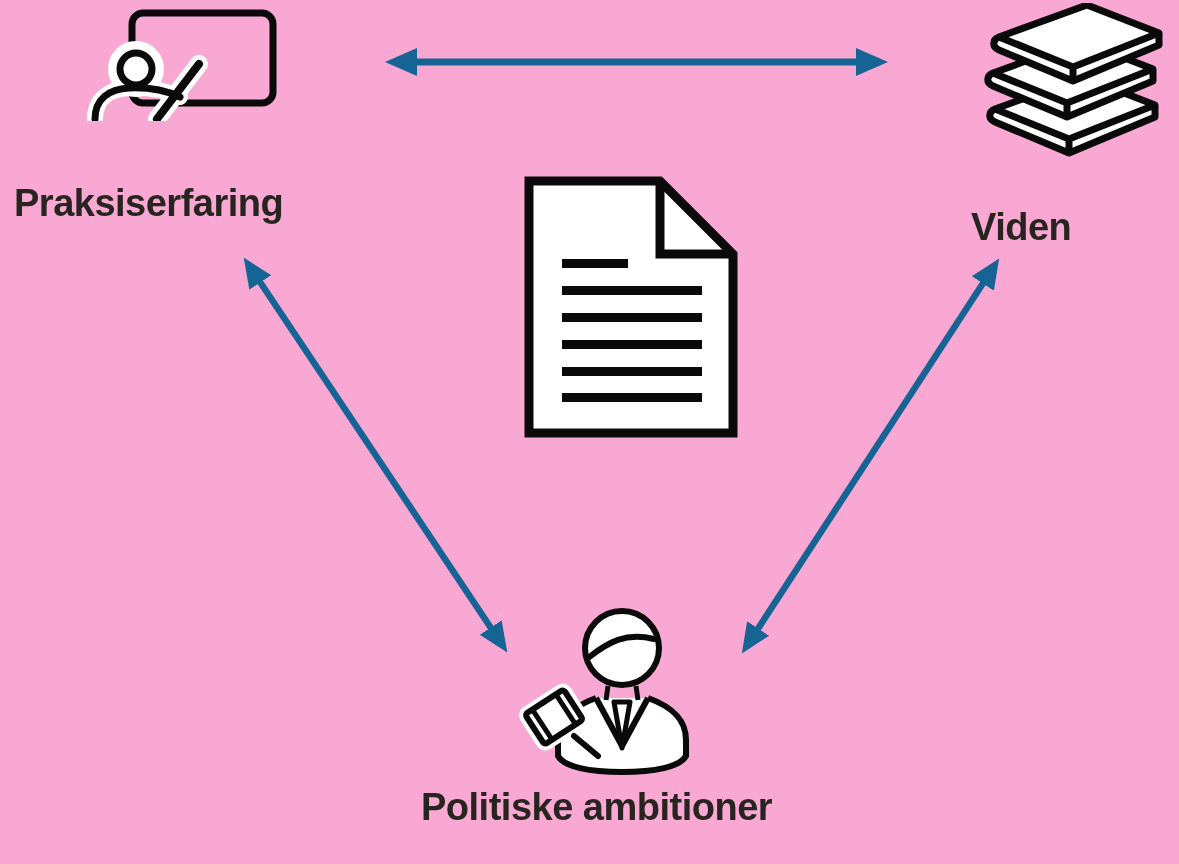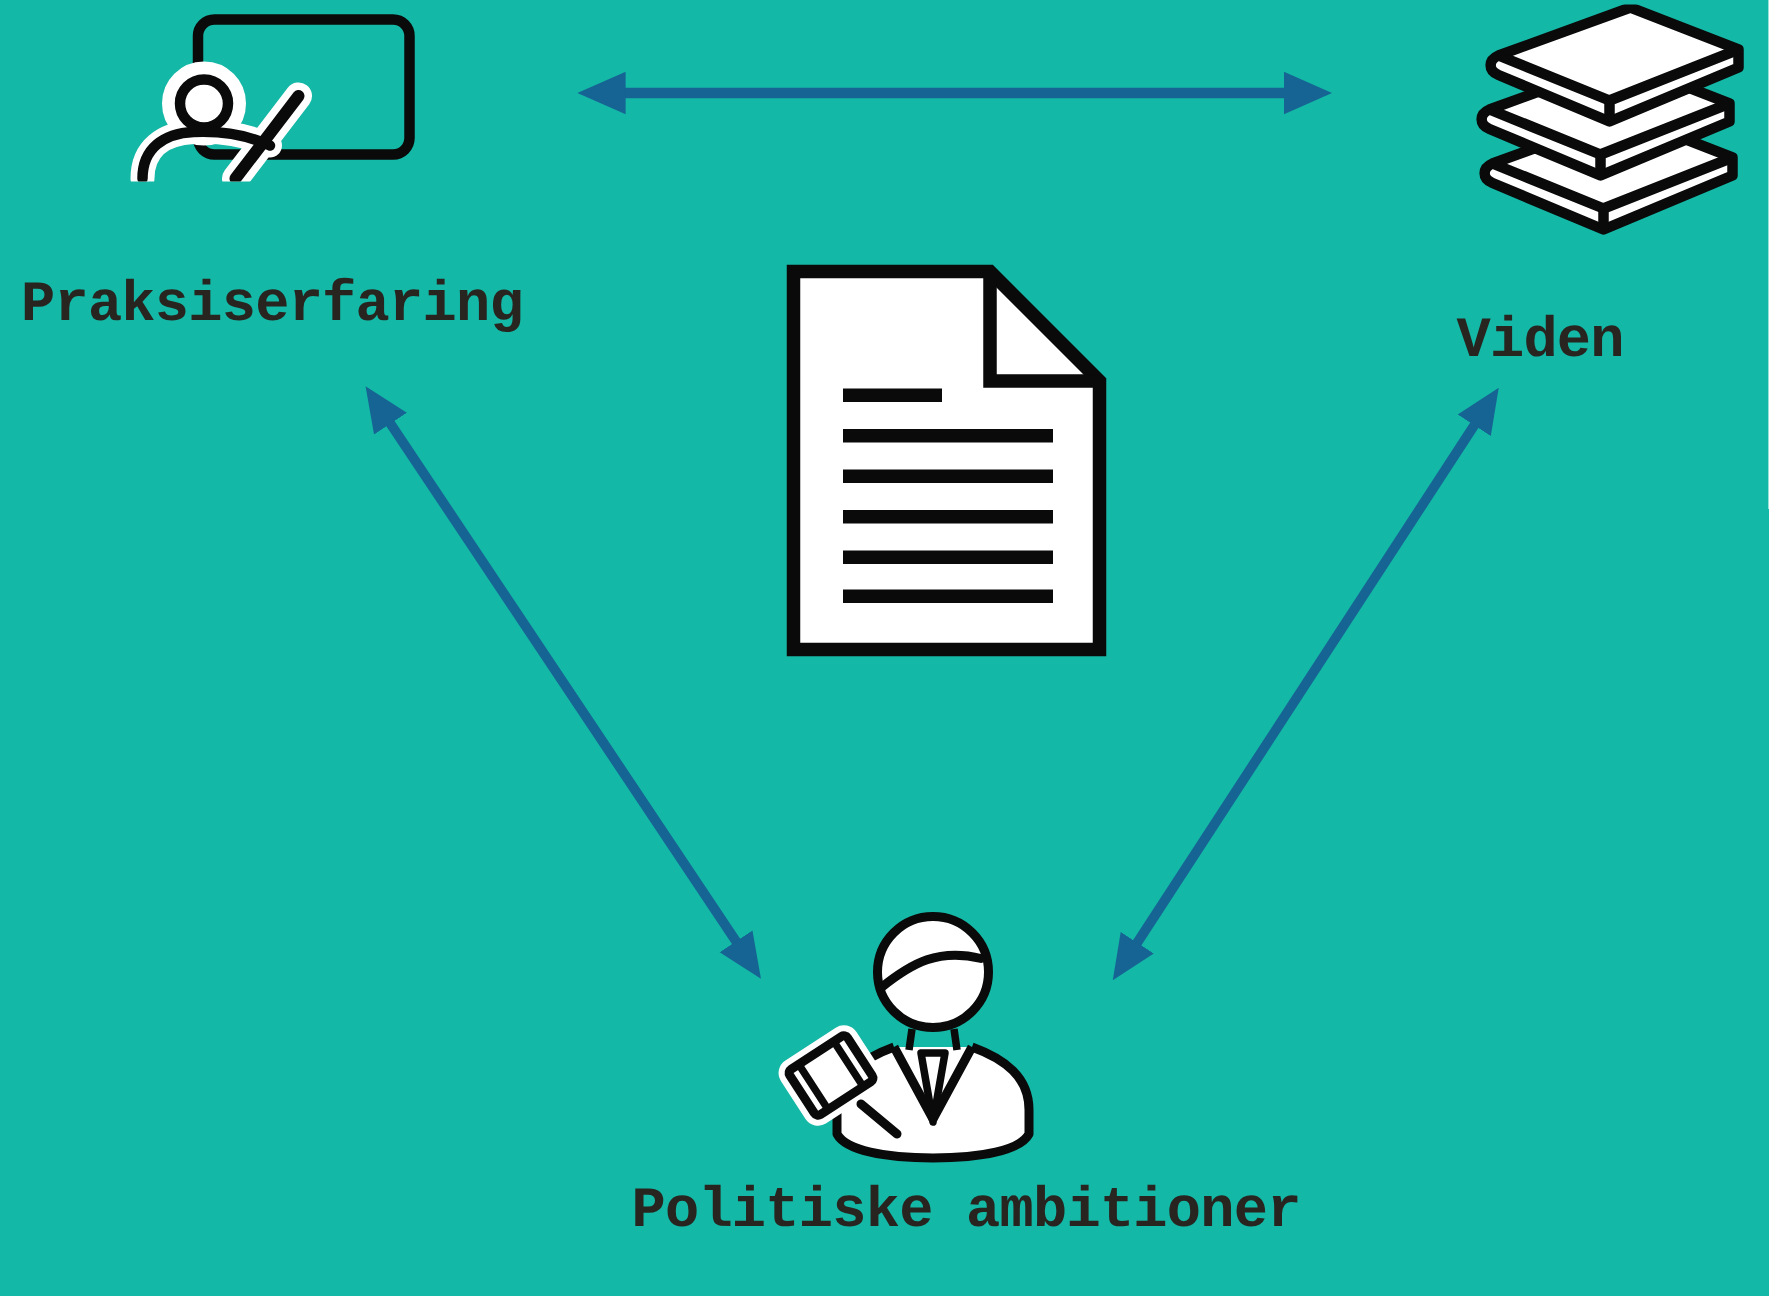--- a/index.html
+++ b/index.html
@@ -1,20 +1,20 @@
 <!DOCTYPE html>
 <html><head>
 <meta charset="utf-8">
 <style>
   html,body{margin:0;padding:0;background:#ffffff;}
   #canvas{
     position:relative;
     width:1179px;height:864px;
-    background:#14b8a6;
-    font-family:Liberation Mono, monospace;
+    background:#f9a8d4;
+    font-family:Liberation Sans, sans-serif;
     overflow:hidden;
   }
   .node-label{
     position:absolute;
     font-weight:700;
     font-size:38px;
     letter-spacing:-0.5px;
     color:#282520;
     white-space:nowrap;
   }

